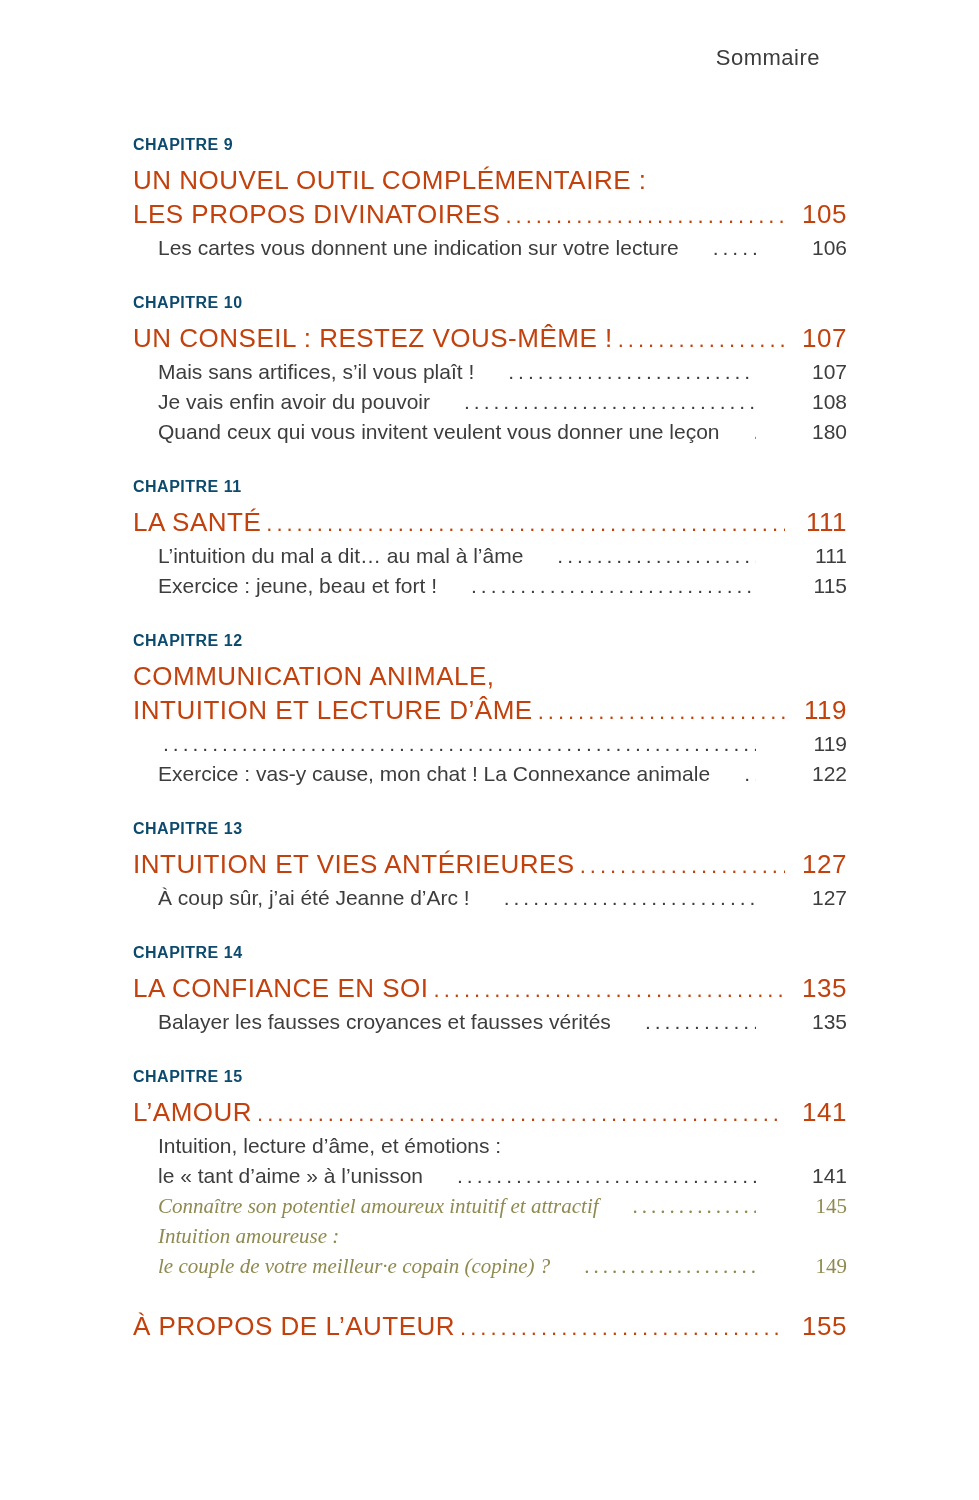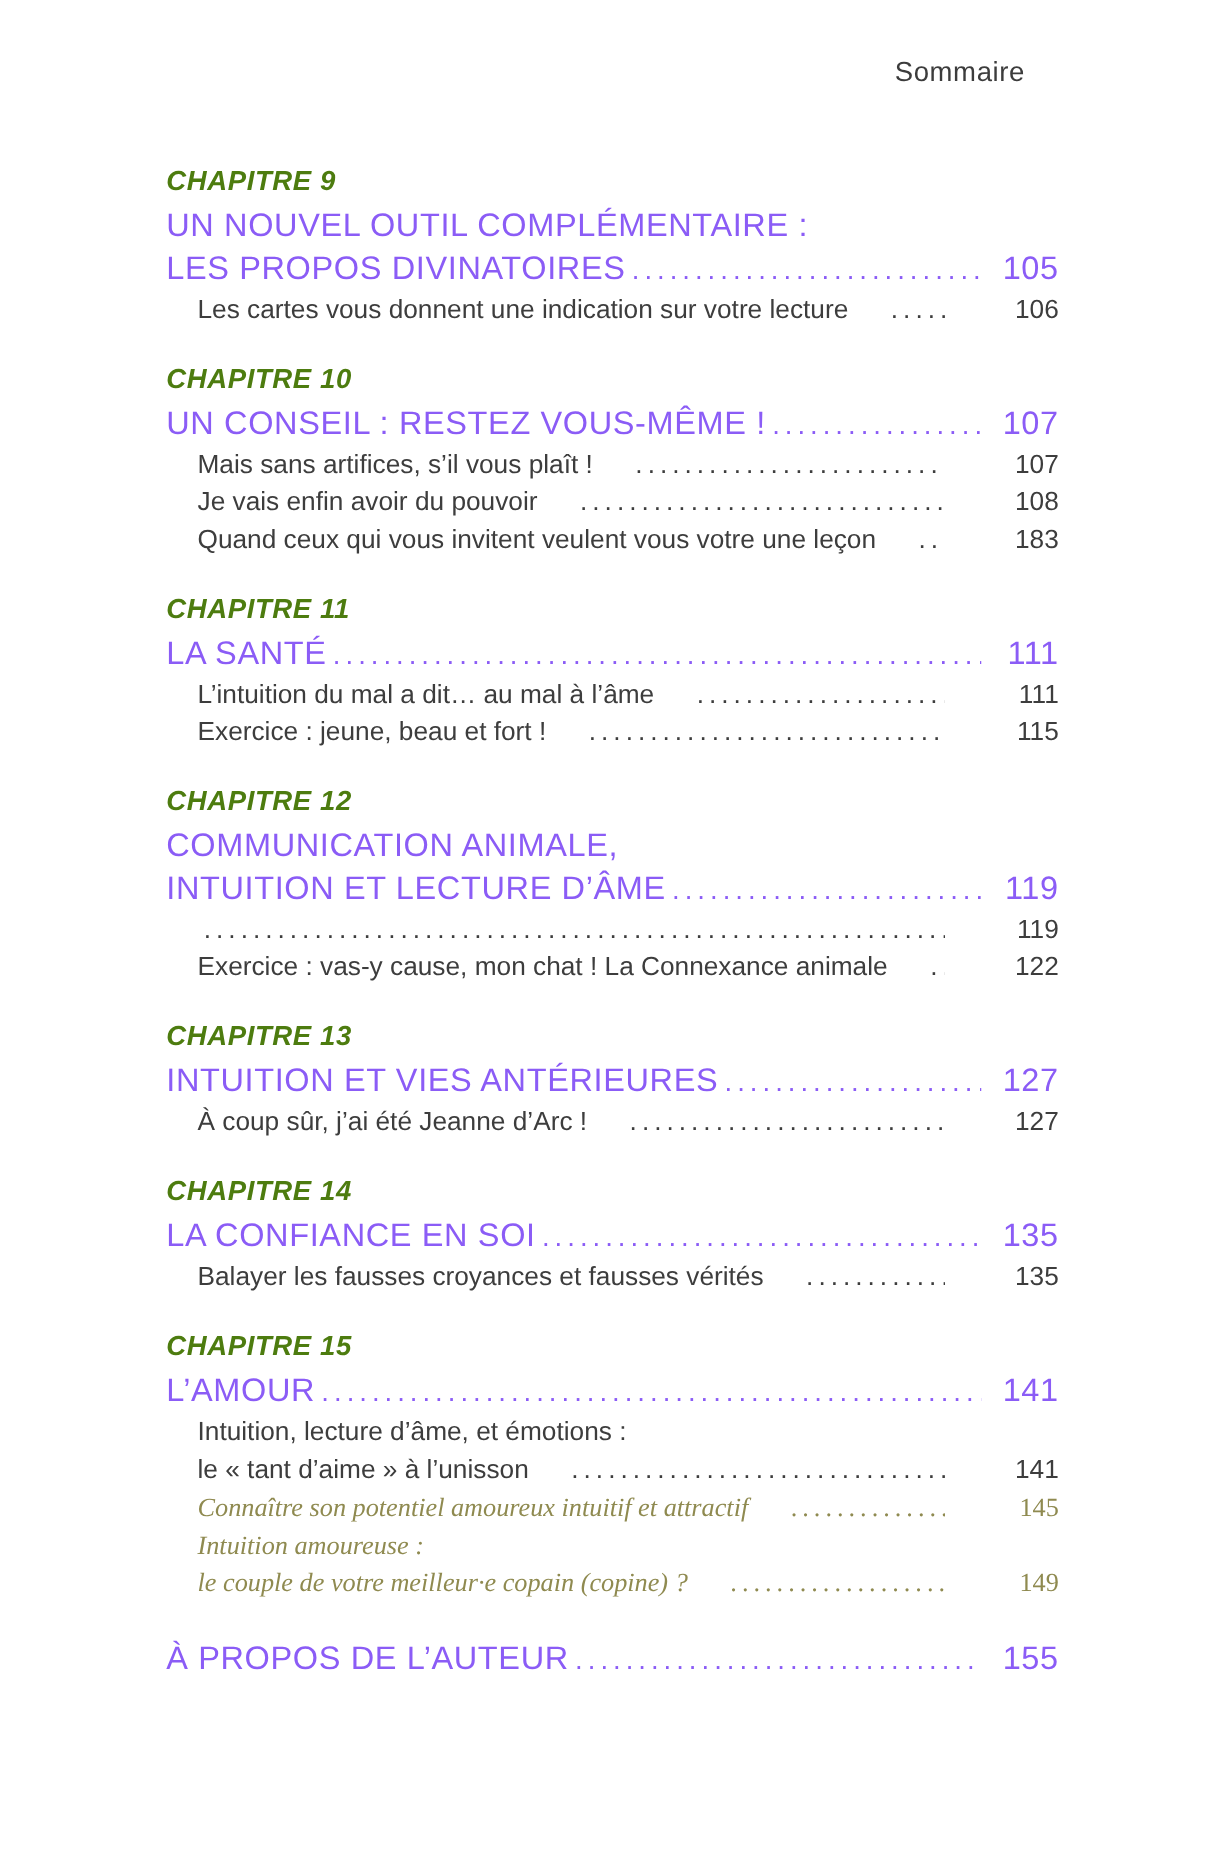--- a/index.html
+++ b/index.html
@@ -20,36 +20,35 @@
     color: #3c3c3c;
     letter-spacing: 0.5px;
   }
   .toc {
     margin-top: 62px;
     width: 714px;
   }
   .section { margin-top: 28px; }
   .section:first-child { margin-top: 0; }
   .chapter-label {
-    font-size: 22px;
+    font-size: 16px;
     line-height: 24px;
     margin-bottom: 6px;
     font-weight: bold;
-    color: #4d7c0f;
+    color: #0c4a6e;
     letter-spacing: 0.5px;
-    font-style: italic;
   }
   .row {
     display: flex;
     align-items: baseline;
   }
   .chapter-title-row {
     font-size: 26px;
     line-height: 34px;
-    color: #8b5cf6;
+    color: #c2410c;
     letter-spacing: 0.5px;
   }
   .entry-row {
     font-size: 21px;
     line-height: 30px;
     color: #3d3d3d;
     padding-left: 25px;
     gap: 29px;
   }
   .entry-row.gold { color: #8f8a50; font-family: Liberation Serif, serif; }
@@ -108,23 +107,23 @@
           <span class="t">Mais sans artifices, s’il vous plaît !</span>
           <span class="leader">............................................................................................................................................</span>
           <span class="page-num">107</span>
         </div>
         <div class="row entry-row">
           <span class="t">Je vais enfin avoir du pouvoir</span>
           <span class="leader">............................................................................................................................................</span>
           <span class="page-num">108</span>
         </div>
         <div class="row entry-row">
-          <span class="t">Quand ceux qui vous invitent veulent vous votre une leçon</span>
-          <span class="leader">............................................................................................................................................</span>
-          <span class="page-num">183</span>
+          <span class="t">Quand ceux qui vous invitent veulent vous donner une leçon</span>
+          <span class="leader">............................................................................................................................................</span>
+          <span class="page-num">180</span>
         </div>
       </div>
       <div class="section">
         <div class="chapter-label">CHAPITRE 11</div>
         <div class="row chapter-title-row">
           <span class="t">LA SANTÉ</span>
           <span class="leader">............................................................................................................................................</span>
           <span class="page-num">111</span>
         </div>
         <div class="row entry-row">

